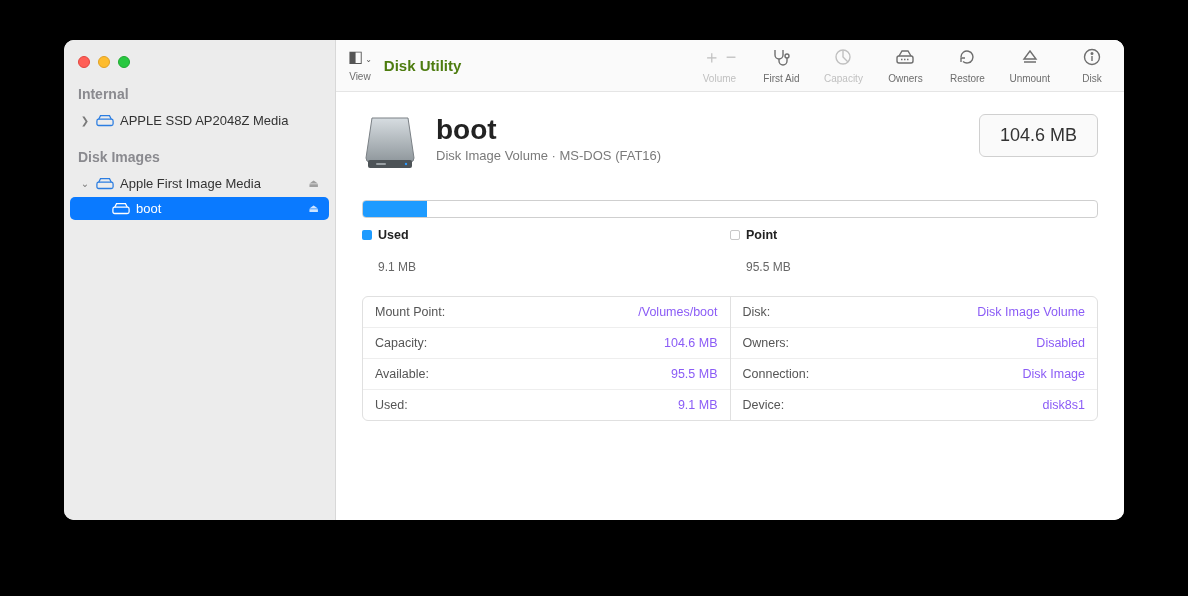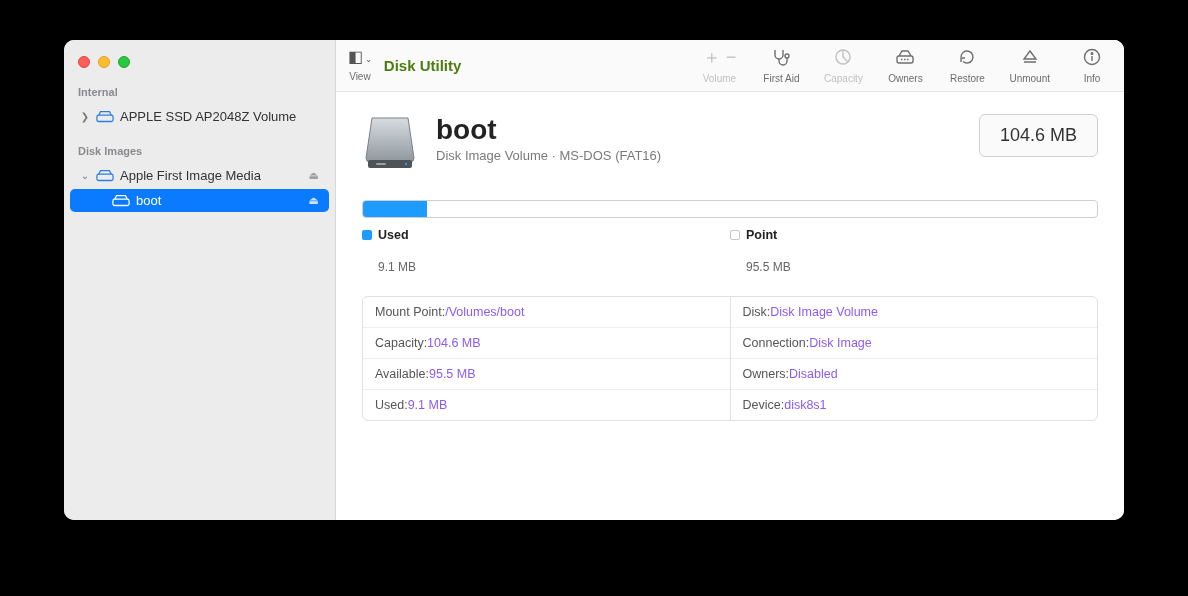--- a/index.html
+++ b/index.html
@@ -40,21 +40,21 @@
     padding: 0 0 18px 14px;
   }
   .traffic span {
     width: 12px; height: 12px; border-radius: 50%;
     display: inline-block;
   }
   .t-red    { background:#ff5f57; border:0.5px solid #e24640;}
   .t-yellow { background:#febc2e; border:0.5px solid #e1a125;}
   .t-green  { background:#28c840; border:0.5px solid #20a932;}
   .section-label {
-    font-size: 11px;
+    font-size: 14px;
     font-weight: 600;
     color: #8a8a8f;
     padding: 0 14px 6px 14px;
   }
   .tree-item {
     display: flex;
     align-items: center;
     padding: 4px 10px 4px 10px;
     gap: 6px;
     font-size: 13px;
@@ -178,21 +178,21 @@
   .details {
     margin-top: 22px;
     border:1px solid #e0e0e0;
     border-radius:6px;
     display:flex;
     overflow:hidden;
   }
   .details-col { flex:1; }
   .details-col:first-child { border-right:1px solid #e0e0e0;}
   .d-row {
-    display:flex; 
+    display:flex; justify-content:space-between;
     padding:8px 12px;
     font-size:12.5px;
     border-bottom:1px solid #eee;
   }
   .d-row:last-child{border-bottom:none;}
   .d-key { color:#555; }
   .d-val { color:#8b5cf6; }
 </style>
 </head>
 <body>
@@ -208,21 +208,21 @@
 
     <div class="section-label">Internal</div>
     <div class="tree-item">
       <span class="disclosure">❯</span>
       <span class="disk-icon">
         <svg width="20" height="14" viewBox="0 0 20 14">
             <rect x="1" y="5" width="18" height="7" rx="2" fill="none" stroke="#2b7de1" stroke-width="1.4"></rect>
             <path d="M3 5 L5 1 H15 L17 5" fill="none" stroke="#2b7de1" stroke-width="1.4"></path>
           </svg>
       </span>
-      <span>APPLE SSD AP2048Z Volume</span>
+      <span>APPLE SSD AP2048Z Media</span>
     </div>
 
     <div style="height:16px"></div>
 
     <div class="section-label">Disk Images</div>
 
     <div class="tree-item">
       <span class="disclosure">⌄</span>
       <span class="disk-icon">
         <svg width="20" height="14" viewBox="0 0 20 14">
@@ -307,21 +307,21 @@
           <span class="lbl">Unmount</span>
         </div>
         <div class="tool">
           <span class="glyph">
             <svg width="18" height="18" viewBox="0 0 18 18" fill="none" stroke="#6e6e6e" stroke-width="1.4">
                 <circle cx="9" cy="9" r="7.5"></circle>
                 <circle cx="9" cy="5.5" r="0.8" fill="#6e6e6e"></circle>
                 <line x1="9" y1="8" x2="9" y2="13"></line>
               </svg>
           </span>
-          <span class="lbl">Info</span>
+          <span class="lbl">Disk</span>
         </div>
       </div>
     </div>
 
     <div class="content">
       <div class="header-row">
         <div class="drive-big-icon">
           <svg width="56" height="58" viewBox="0 0 56 58">
             <defs>
               <linearGradient id="g1" x1="0" y1="0" x2="0" y2="1">
@@ -381,28 +381,28 @@
               <span class="d-key">Used:</span>
               <span class="d-val">9.1 MB</span>
             </div>
         </div>
         <div class="details-col">
           <div class="d-row">
               <span class="d-key">Disk:</span>
               <span class="d-val">Disk Image Volume</span>
             </div>
           <div class="d-row">
+              <span class="d-key">Owners:</span>
+              <span class="d-val">Disabled</span>
+            </div>
+          <div class="d-row">
               <span class="d-key">Connection:</span>
               <span class="d-val">Disk Image</span>
             </div>
           <div class="d-row">
-              <span class="d-key">Owners:</span>
-              <span class="d-val">Disabled</span>
-            </div>
-          <div class="d-row">
               <span class="d-key">Device:</span>
               <span class="d-val">disk8s1</span>
             </div>
         </div>
       </div>
 
     </div>
   </div>
 </div>
 

